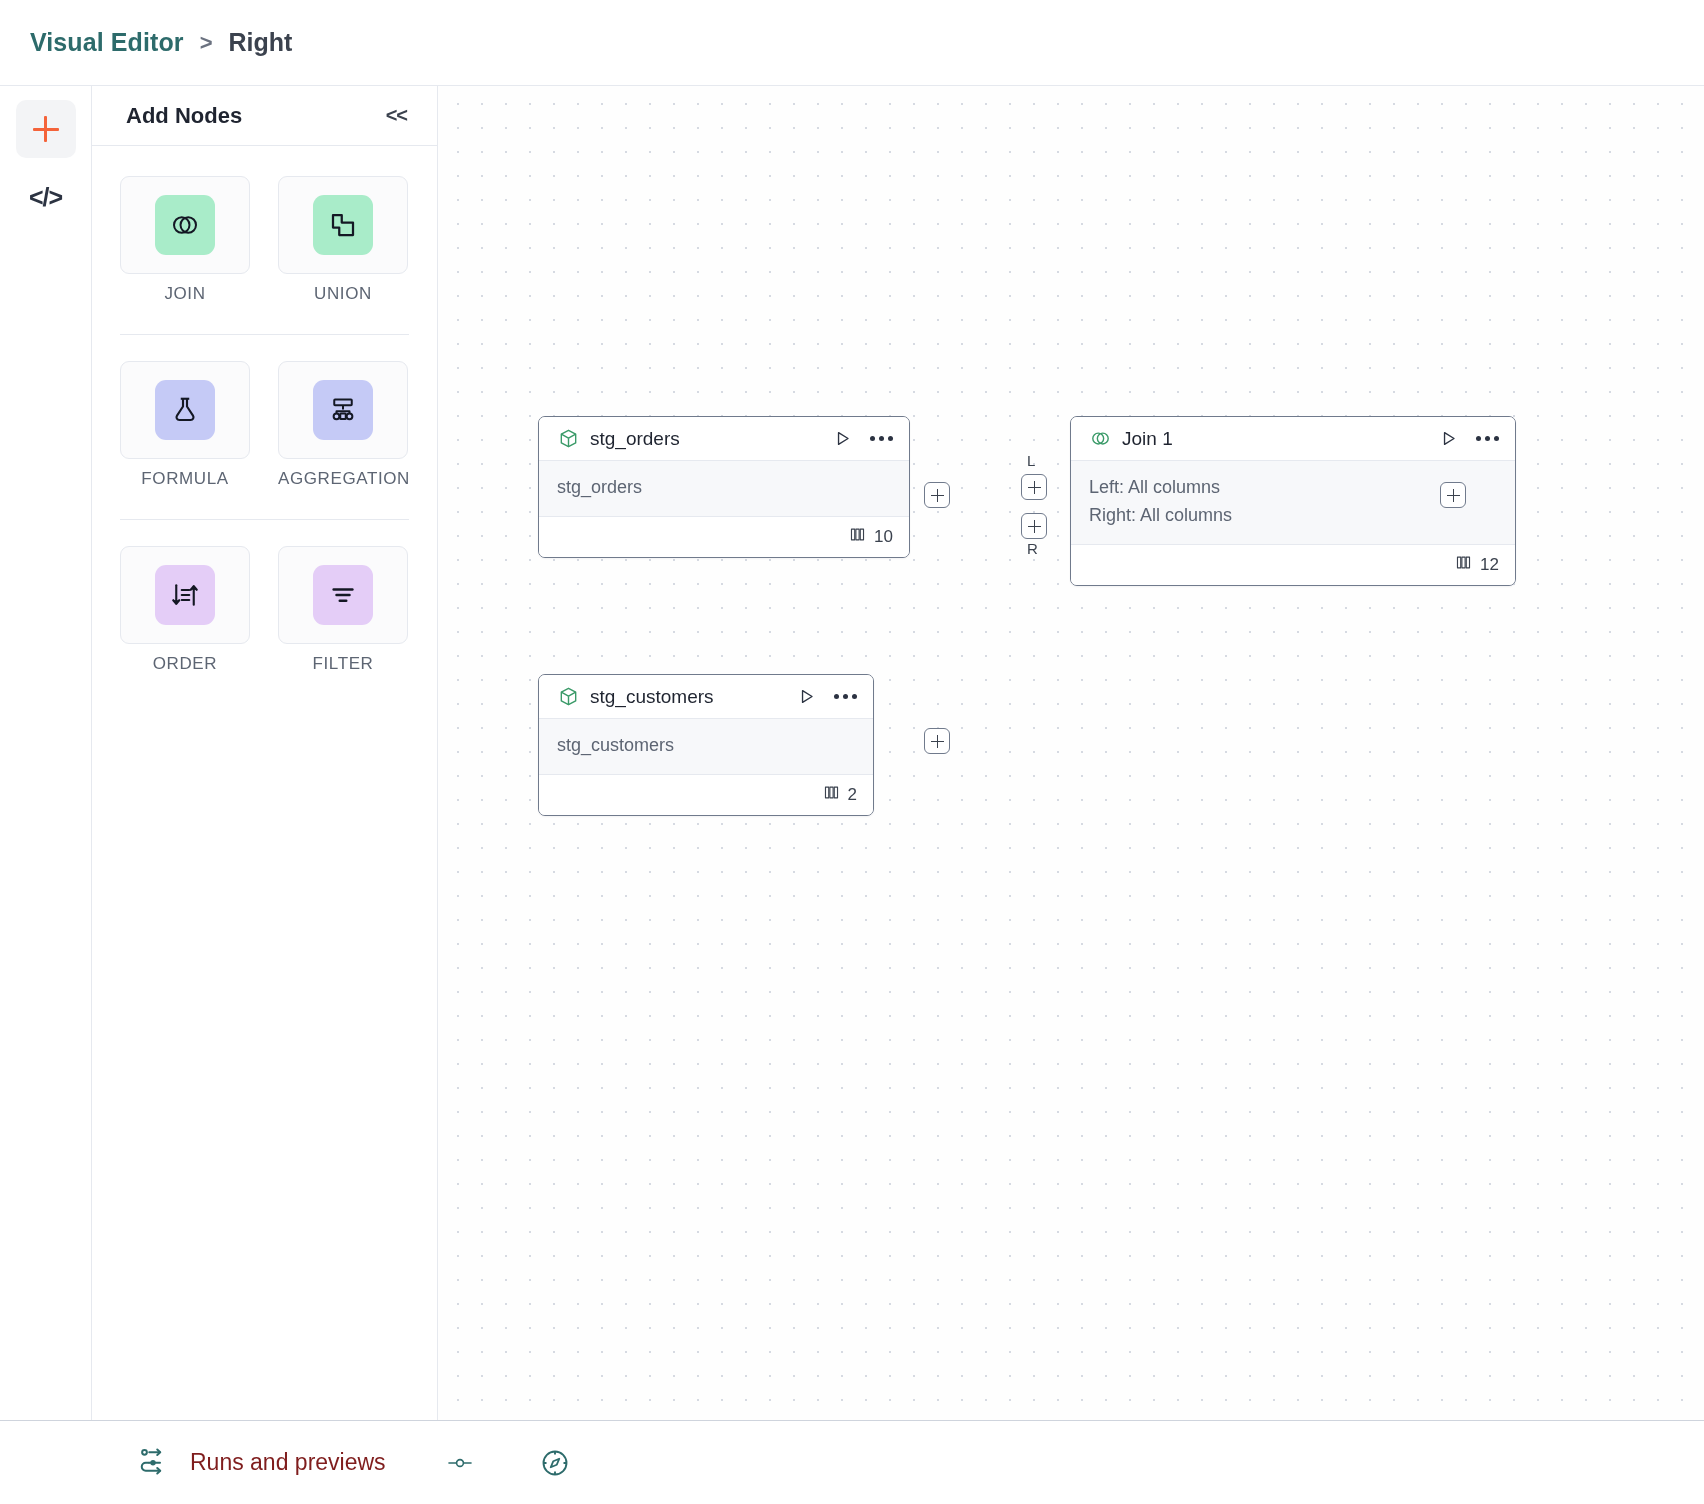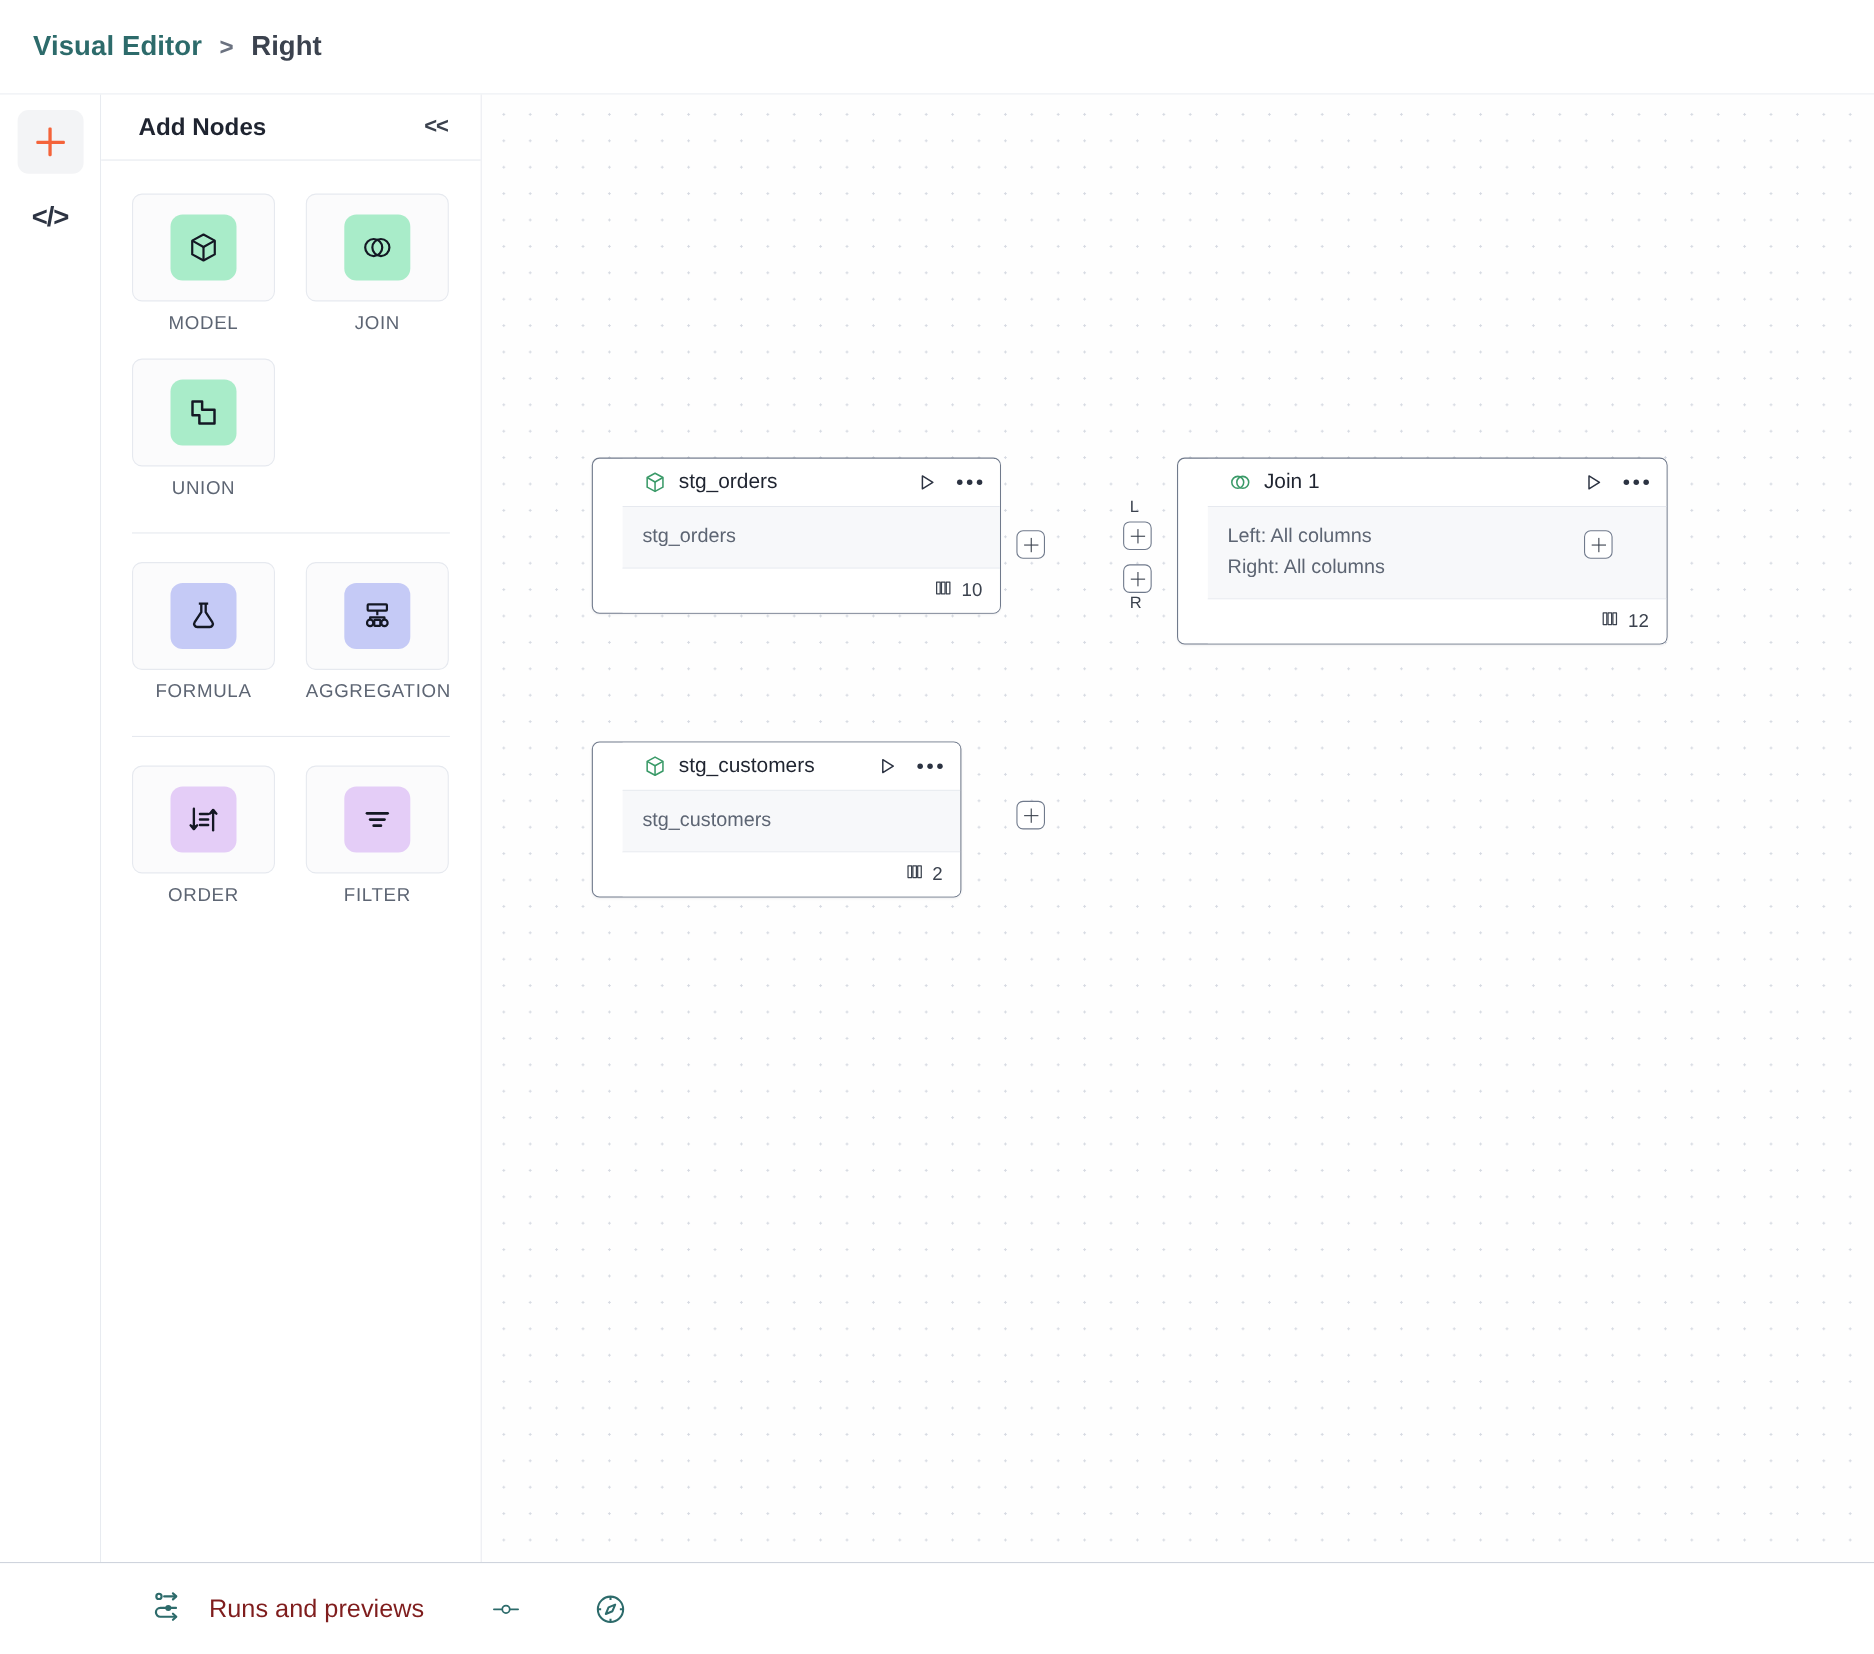--- a/index.html
+++ b/index.html
@@ -141,21 +141,20 @@
   .edge-layer { position: absolute; inset: 0; pointer-events: none; }
 
   
   .fnode {
     position: absolute;
     background: #ffffff;
     border: 1px solid #707a8c;
     border-radius: 7px;
     box-shadow: 0 1px 2px rgba(20,25,40,.05);
     overflow: hidden;
-    padding-left: 27px;
   }
   .fnode-head {
     height: 44px;
     display: flex; align-items: center;
     padding: 0 16px 0 18px;
     background: #fff;
     border-bottom: 1px solid #e6e9ef;
   }
   .fnode-icon { width: 22px; height: 22px; margin-right: 11px; flex: 0 0 22px; display:flex; align-items:center; justify-content:center;}
   .fnode-title {
@@ -244,32 +243,20 @@
     </div>
 
     <div class="panel">
       <div class="panel-head">
         <span class="panel-title">Add Nodes</span>
         <span class="collapse-btn">&lt;&lt;</span>
       </div>
       <div class="panel-body">
 
         <div class="node-grid">
-          <div class="node-cell">
-            <div class="node-tile">
-              <div class="tile-inner tile-green">
-                <svg width="30" height="30" viewBox="0 0 24 24" fill="none" stroke="#141824" stroke-width="1.6" stroke-linejoin="round">
-                  <path d="M12 2.6 20.2 7v10L12 21.4 3.8 17V7z"></path>
-                  <path d="M3.8 7 12 11.6 20.2 7"></path>
-                    <path d="M12 11.6V21.4"></path>
-                </svg>
-              </div>
-            </div>
-            <div class="node-label">MODEL</div>
-          </div>
           <div class="node-cell">
             <div class="node-tile">
               <div class="tile-inner tile-green">
                 <svg width="30" height="30" viewBox="0 0 24 24" fill="none" stroke="#141824" stroke-width="1.6">
                   <circle cx="9.4" cy="12" r="6.2"></circle>
                     <circle cx="14.6" cy="12" r="6.2"></circle>
                 </svg>
               </div>
             </div>
             <div class="node-label">JOIN</div>

